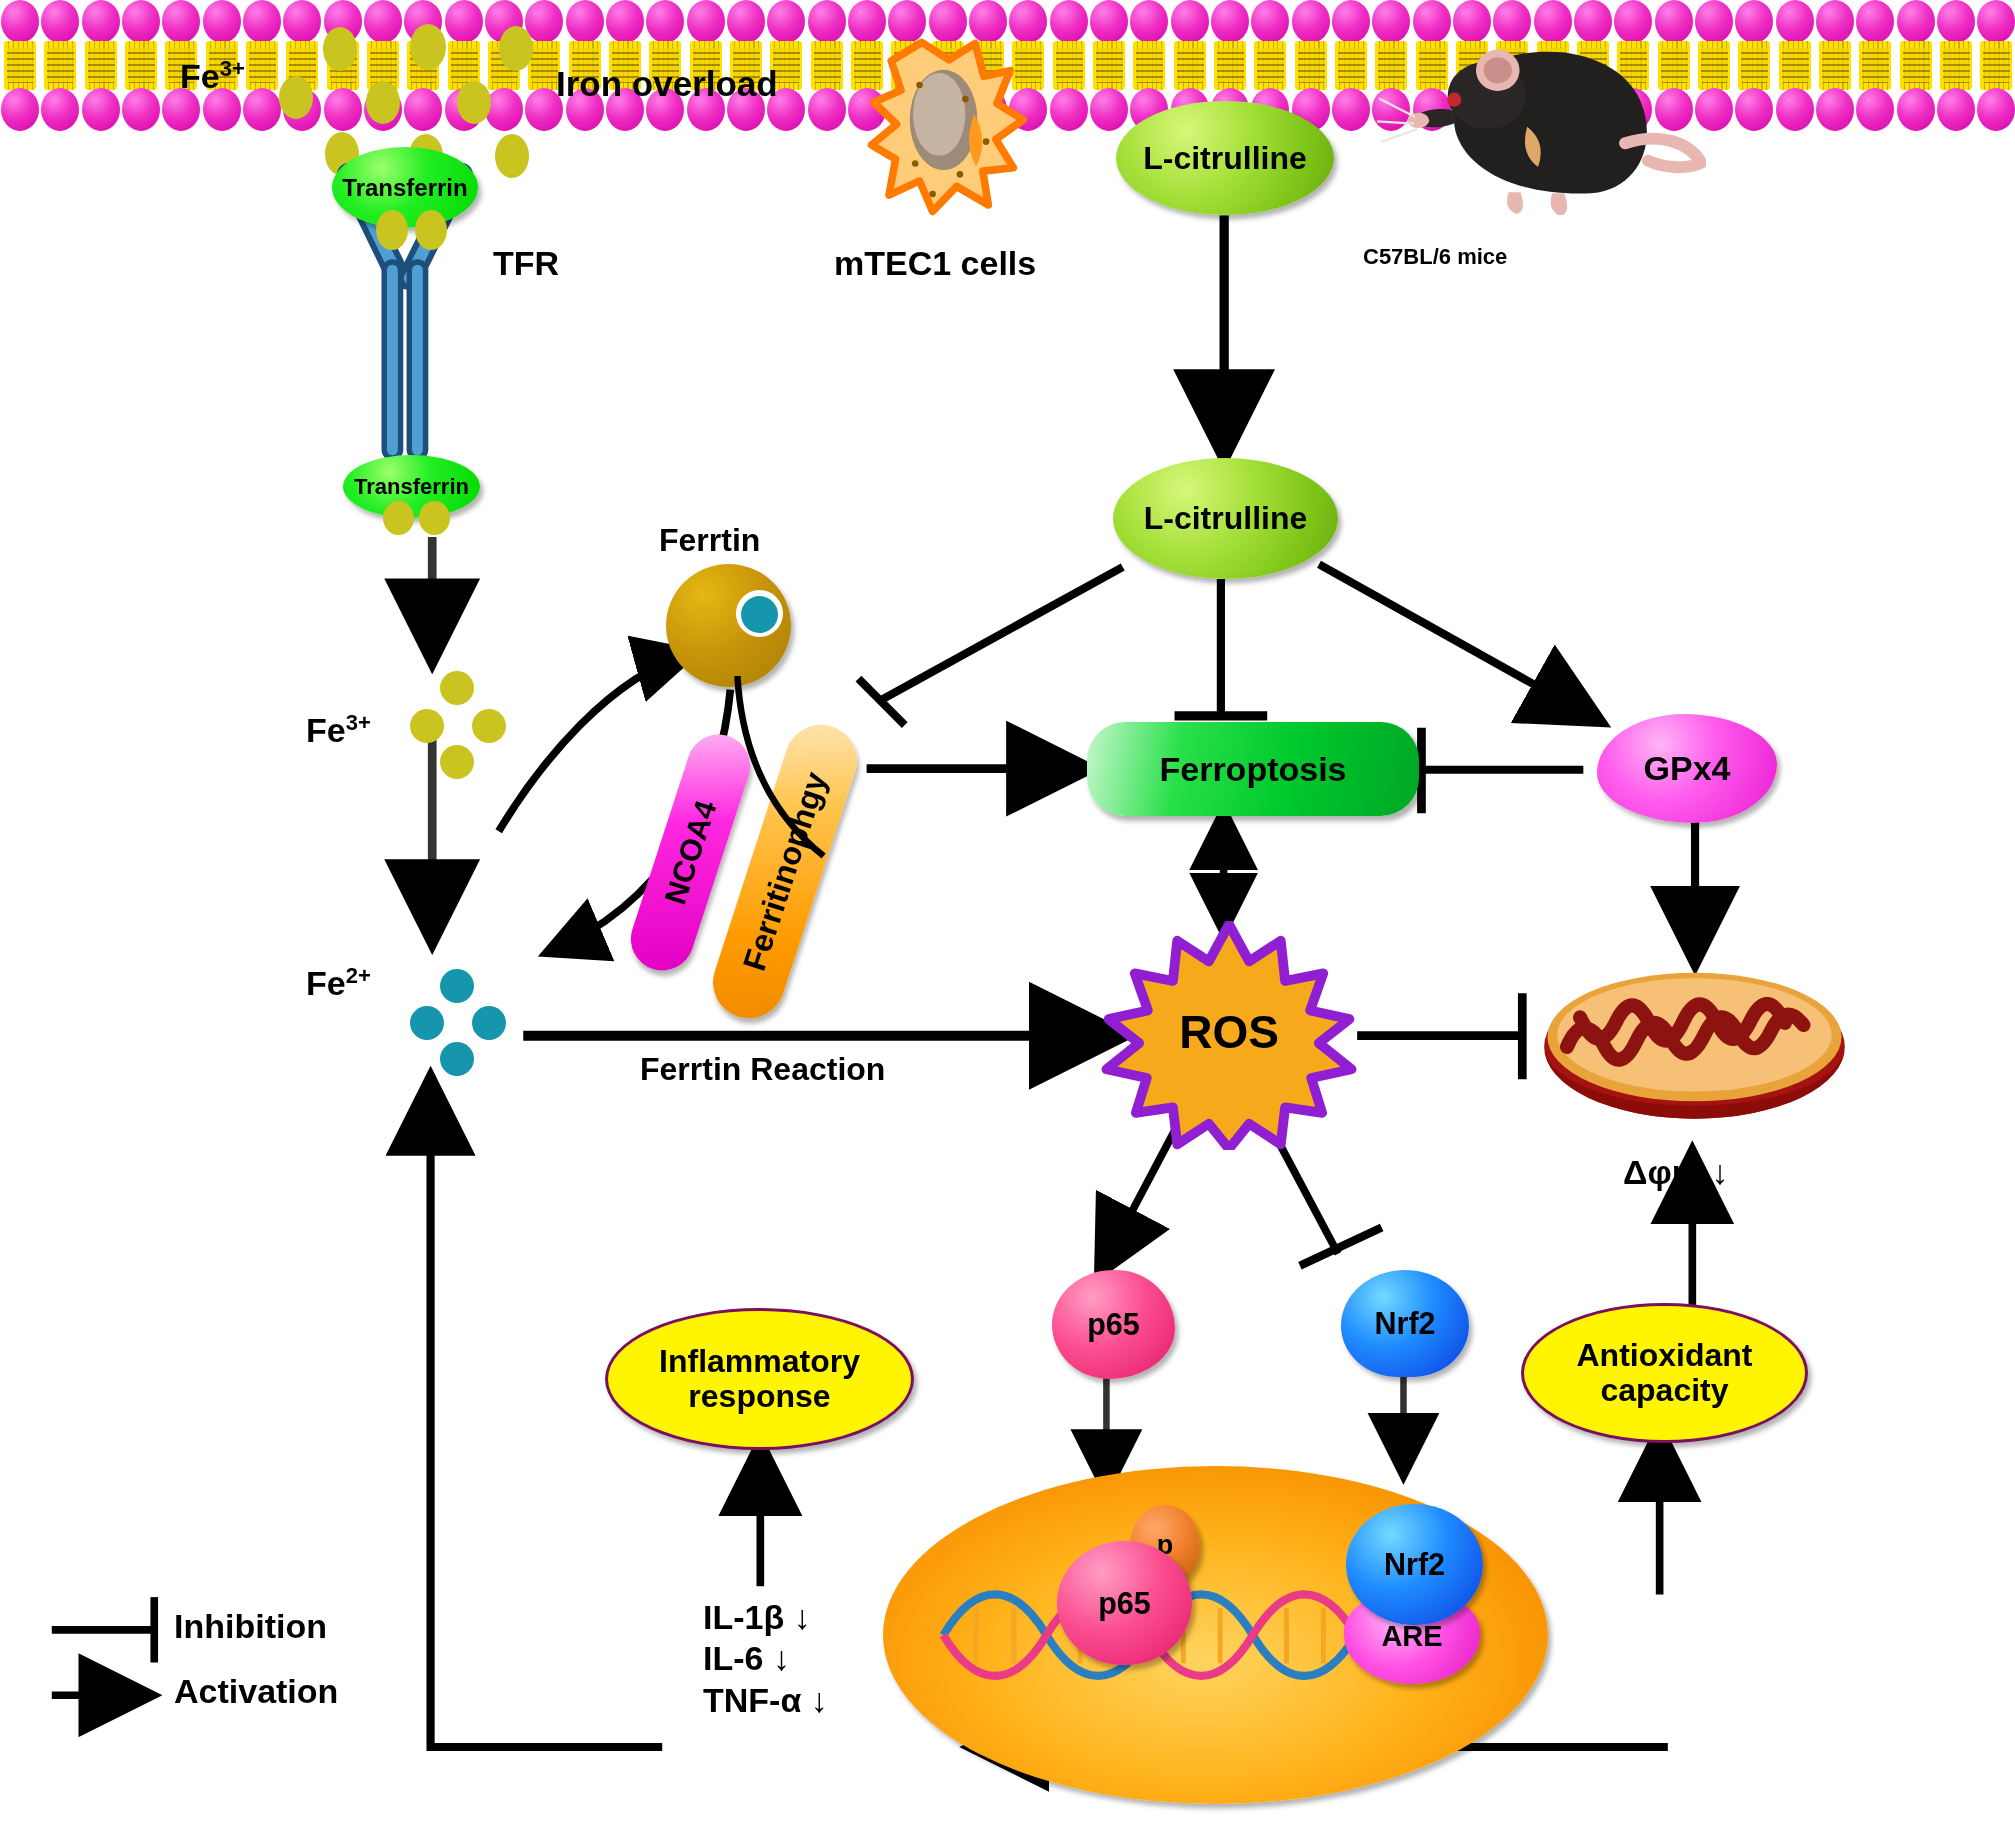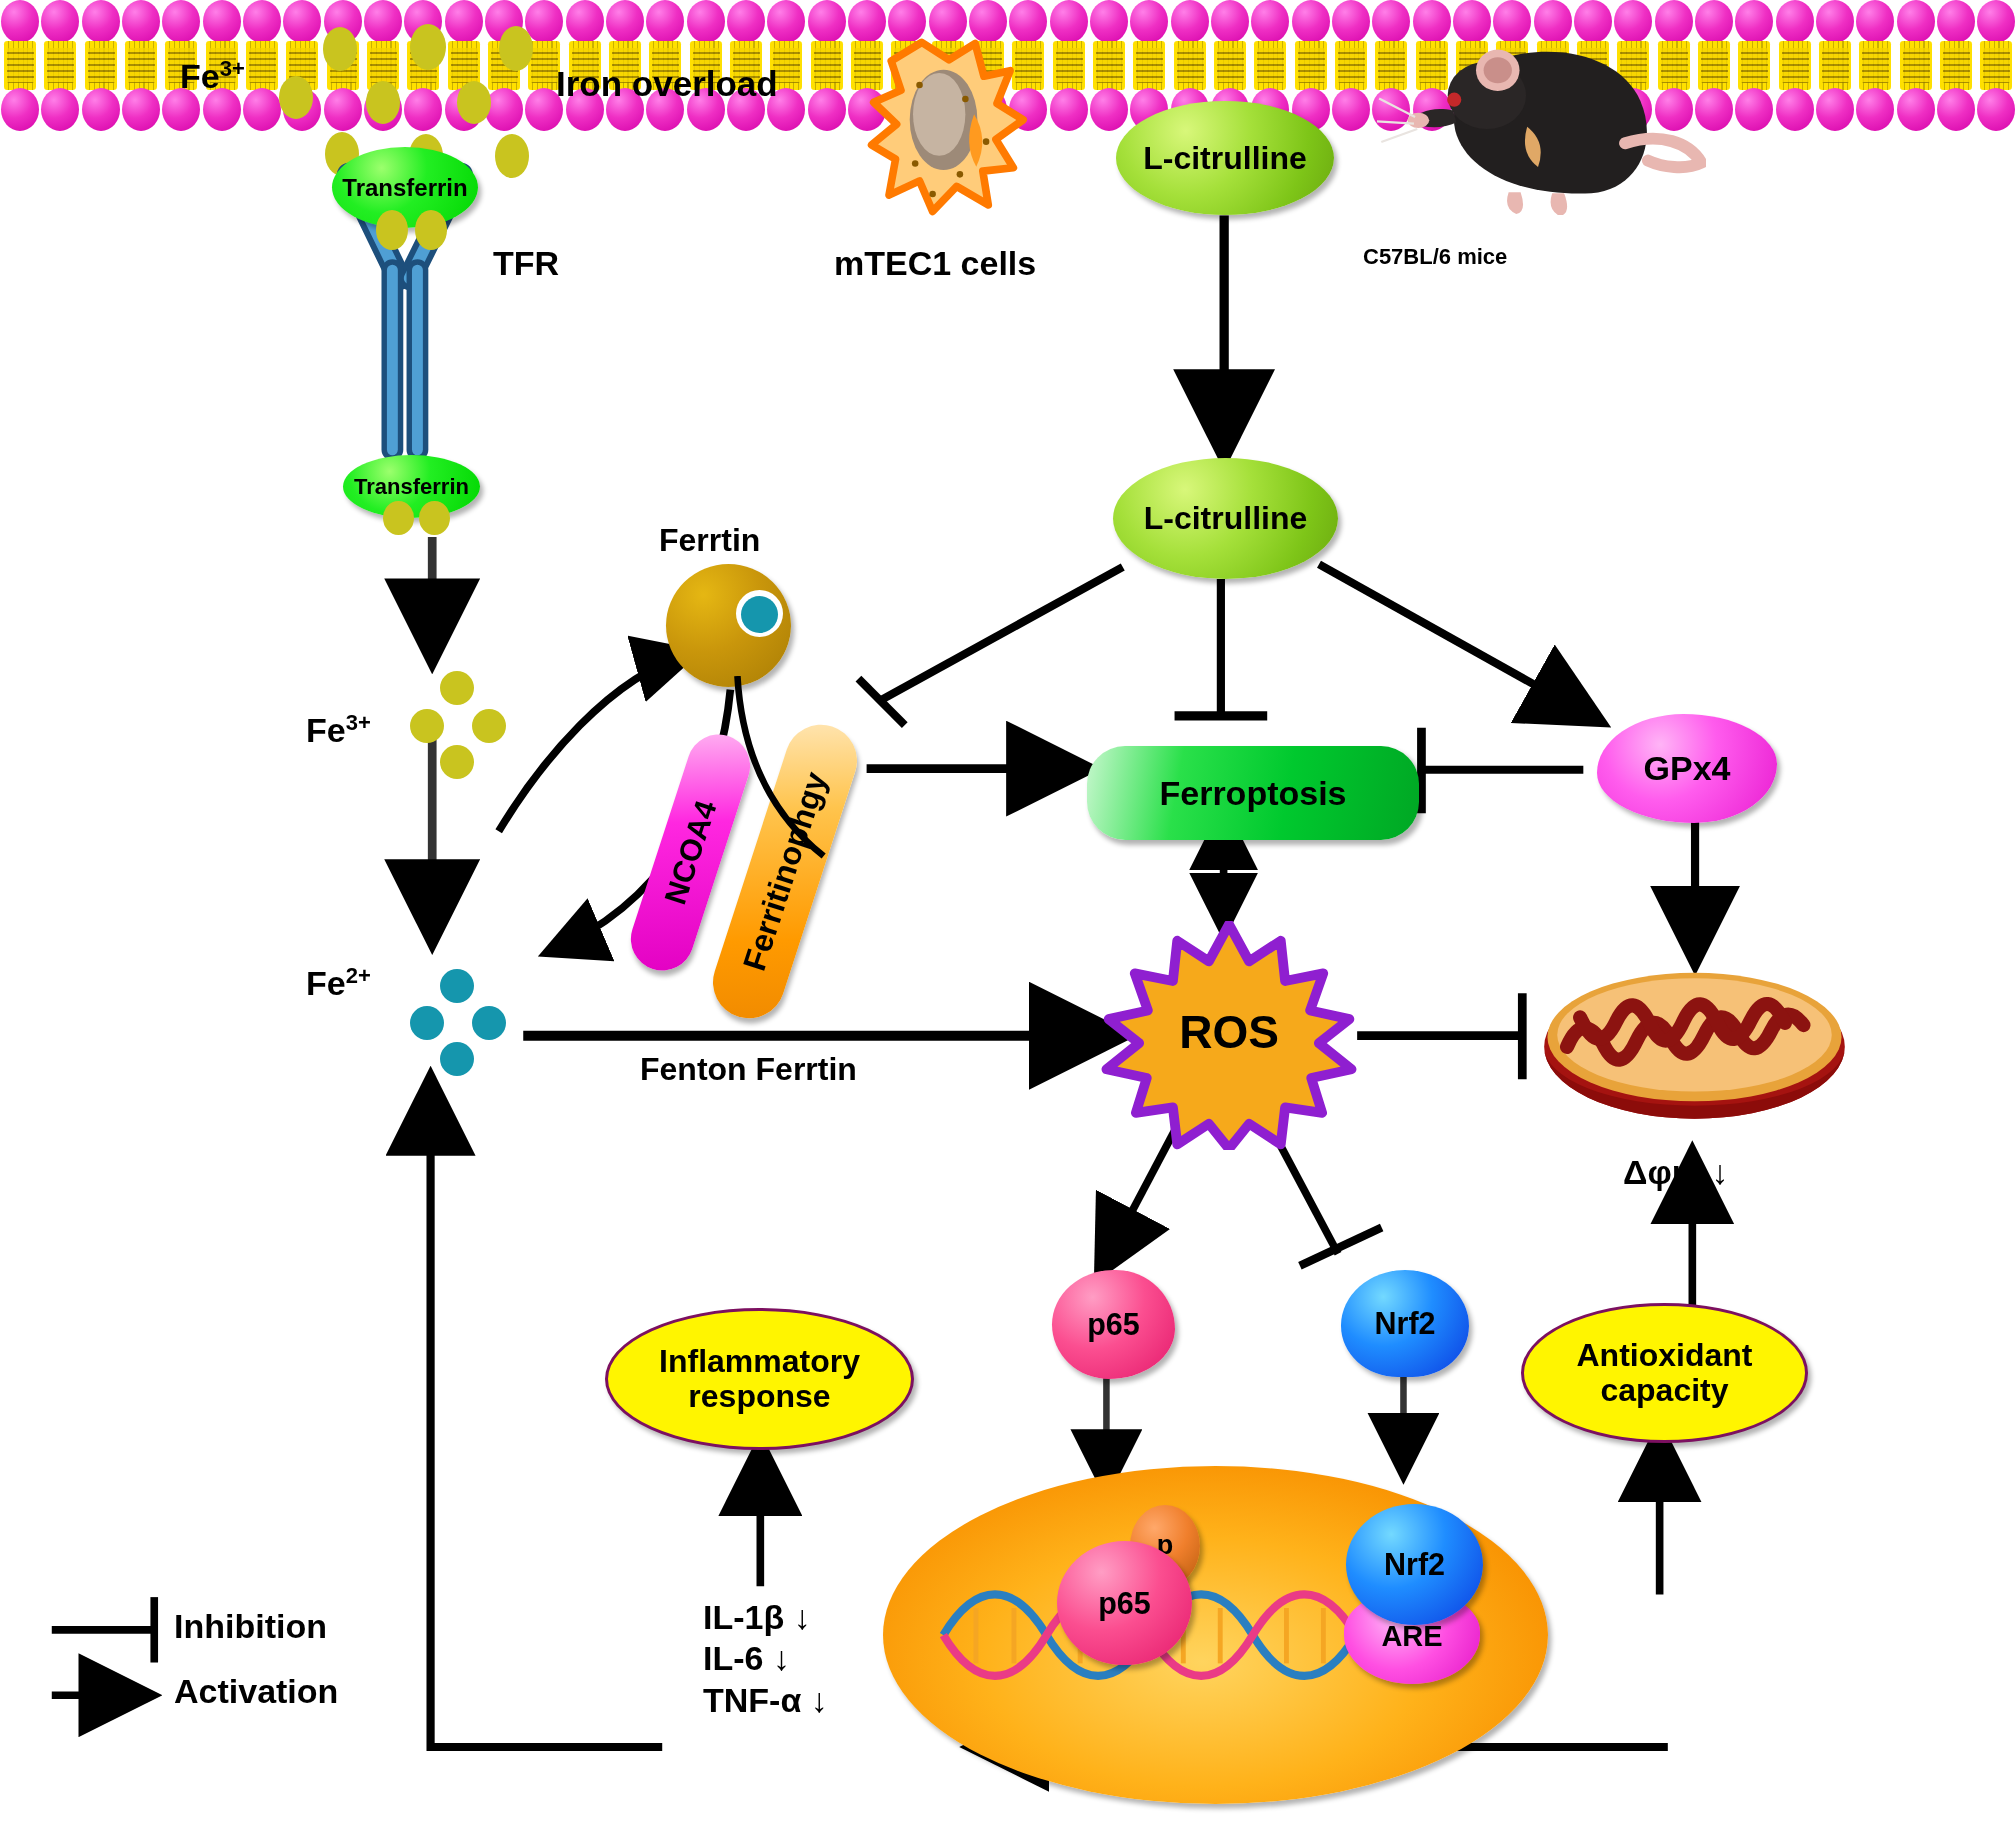--- a/index.html
+++ b/index.html
@@ -24,21 +24,21 @@
 
   
   .ell{border-radius:50%;}
   .shadow{box-shadow:3.3px 4.4px 5.5px rgba(0,0,0,.30);}
 
   .greenball{background:radial-gradient(circle at 32% 26%, #d8f77a 0%, #a5e03a 38%, #7ec518 72%, #6aa80f 100%);}
   .fe3dot{background:#c9c41f;border-radius:50%;}
   .fe2dot{background:#1596ad;border-radius:50%;}
   .transferrin{background:radial-gradient(circle at 34% 26%, #9cff6d 0%, #22ee22 40%, #00d600 100%);}
   .ferritin{background:radial-gradient(circle at 30% 25%, #e5b713 0%, #c9960b 45%, #a87c05 100%);}
-  .ferroptosis{background:linear-gradient(100deg,#c6f7cd 0%,#2ae04a 28%,#00c92e 60%,#00a724 100%);border-radius:38px;margin-top:24px;}
+  .ferroptosis{background:linear-gradient(100deg,#c6f7cd 0%,#2ae04a 28%,#00c92e 60%,#00a724 100%);border-radius:38px;}
   .gpx4{background:radial-gradient(circle at 35% 28%, #ffb4f6 0%, #ff5ced 40%, #e81ad0 100%);}
   .p65{background:radial-gradient(circle at 33% 25%, #ff9dc4 0%, #fb4e90 45%, #e3186a 100%);}
   .nrf2{background:radial-gradient(circle at 33% 25%, #73d9ff 0%, #1f8dff 42%, #0a3ae0 100%);}
   .yellowell{background:#fff500;border:3.8px solid #7c1060;border-radius:50%;}
   .ncoa4{background:linear-gradient(160deg,#ffb8f2 0%,#ff27e0 38%,#e200c2 100%);border-radius:49px;}
   .ferritino{background:linear-gradient(160deg,#ffe7b8 0%,#ffc44d 30%,#ff9a00 72%,#f08a00 100%);border-radius:49px;}
   .nucleus{background:radial-gradient(ellipse at 48% 58%, #ffd45e 0%, #ffb21a 45%, #f89000 78%, #ef7d00 100%);border-radius:50%;}
 
   svg.layer{position:absolute;left:0;top:0;width:2015px;height:1824px;pointer-events:none;}
 </style>
@@ -515,21 +515,21 @@
   <div class="abs lbl" style="left:306px;top:964px;font-size:34px;">
     <span>Fe</span><sup style="font-size:22px">2+</sup>
   </div>
   <div class="abs">
     <div class="abs fe2dot" style="left:440px;top:969px;width:34px;height:34px;"></div>
     <div class="abs fe2dot" style="left:410px;top:1006px;width:34px;height:34px;"></div>
     <div class="abs fe2dot" style="left:472px;top:1006px;width:34px;height:34px;"></div>
     <div class="abs fe2dot" style="left:440px;top:1042px;width:34px;height:34px;"></div>
   </div>
 
-  <div class="abs lbl" style="left:640px;top:1052px;font-size:32px;">Fenton Ferrtin</div>
+  <div class="abs lbl" style="left:640px;top:1052px;font-size:32px;">Ferrtin Reaction</div>
 
   <div class="abs lbl" style="left:659px;top:523px;font-size:32px;">Ferrtin</div>
   <div class="abs ferritin ell shadow" style="left:666px;top:564px;width:125px;height:123px;">
     <div class="abs" style="left:70px;top:26px;width:47px;height:47px;border-radius:50%;background:#ffffff;"></div>
     <div class="abs fe2dot" style="left:75px;top:32px;width:37px;height:37px;"></div>
   </div>
 
   <div class="abs ncoa4 center shadow" style="left:659px;top:730px;width:63px;height:245px;transform:rotate(18deg);transform-origin:50% 50%;">
     <span class="lbl" style="font-size:30.5px;transform:rotate(-90deg);white-space:nowrap;">NCOA4</span>
   </div>

